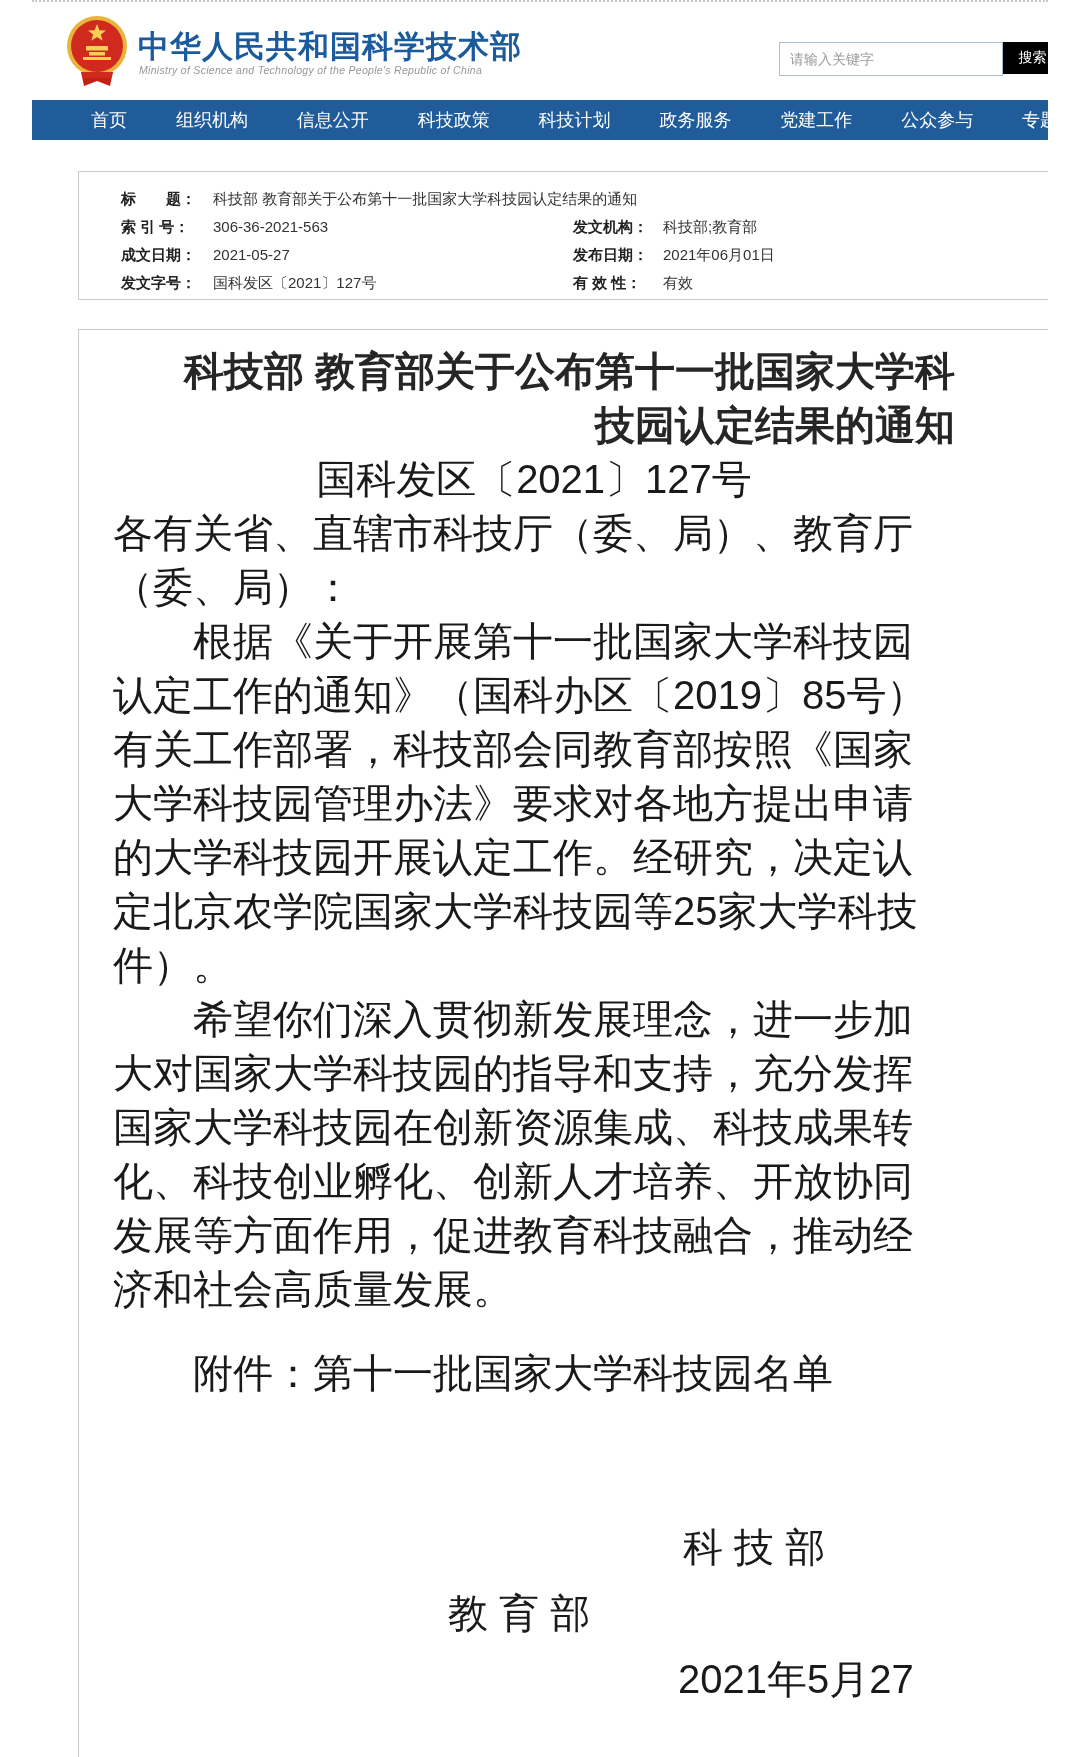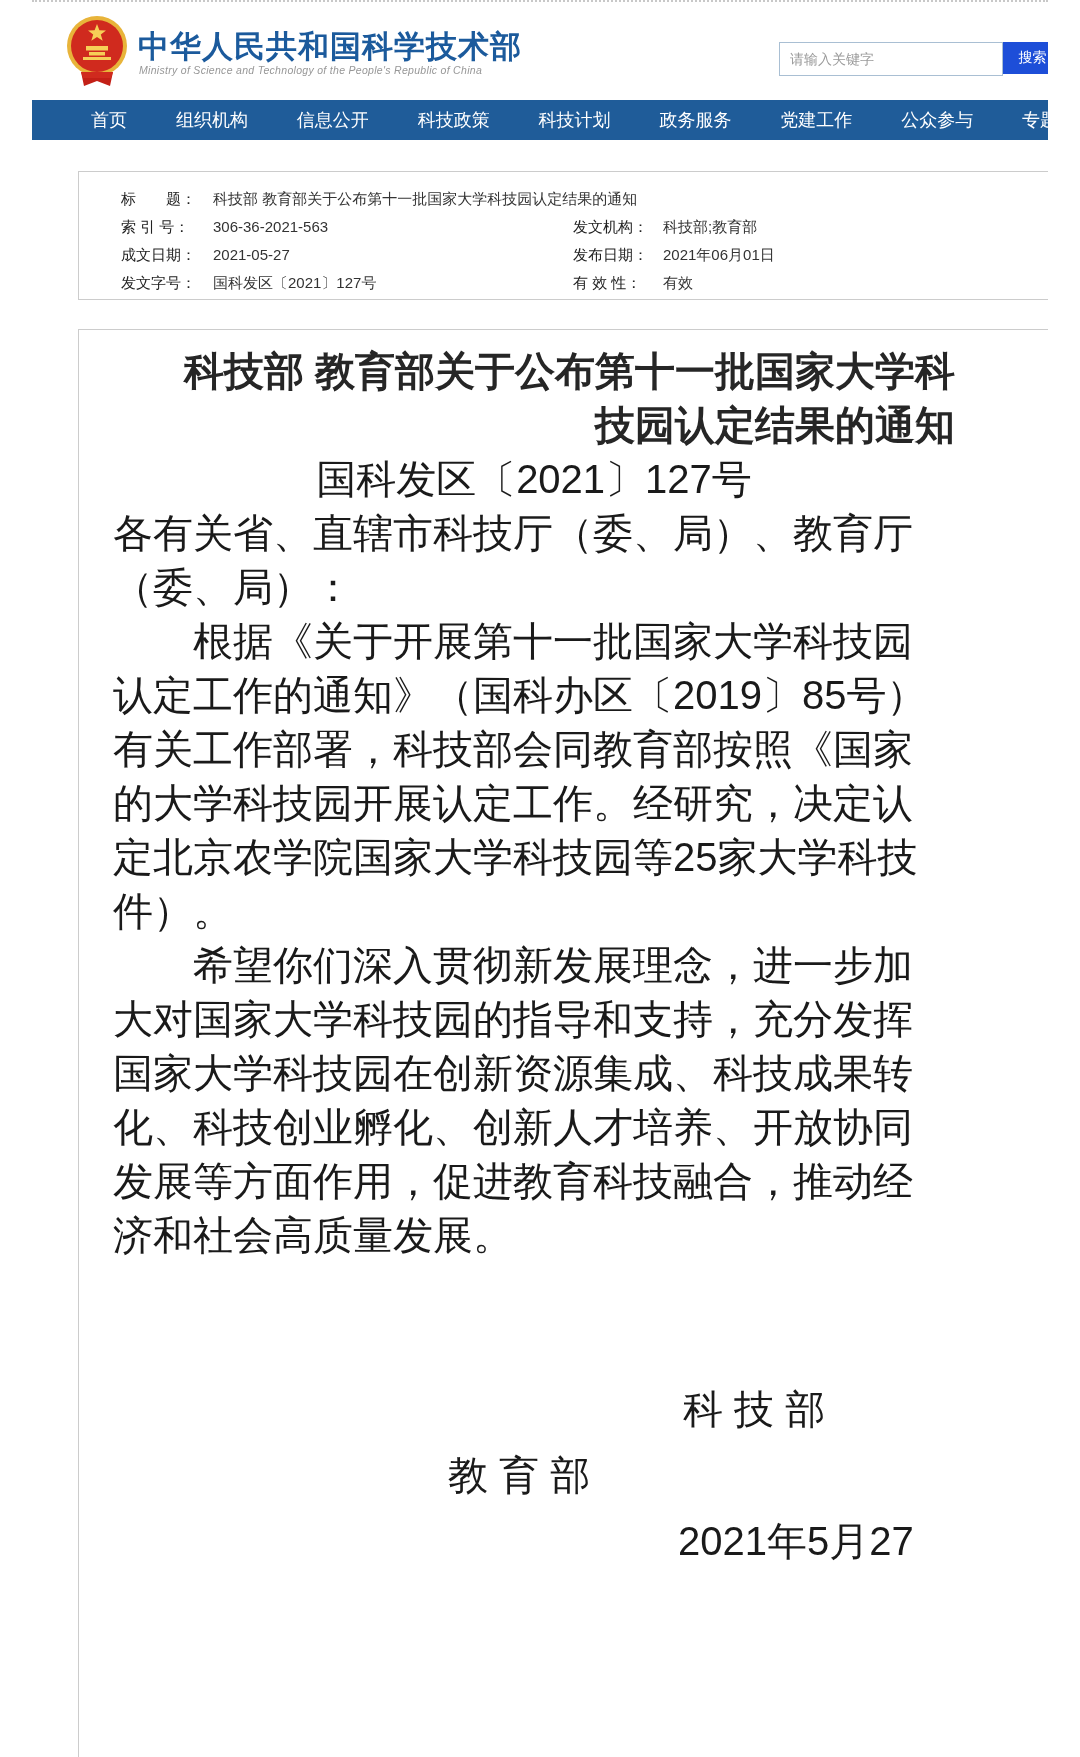--- a/index.html
+++ b/index.html
@@ -23,39 +23,39 @@
   .site-subtitle { position: absolute; left: 107px; top: 62px; font-size: 10.5px; color: #979797; letter-spacing: 0.3px; white-space: nowrap; font-style: italic; }
   .search-input {
     position: absolute; left: 747px; top: 40px; width: 224px; height: 32px;
     border: 1px solid #a9bfd3; outline: none; padding: 16px 10px;
     font-size: 14px; color: #333; background: #fff;
     font-family: "Liberation Sans", "DejaVu Sans", sans-serif;
   }
   .search-input::placeholder { color: #9a9a9a; }
   .search-button {
     position: absolute; left: 971px; top: 40px; width: 59px; height: 32px;
-    background: #1d4ed8; color: #ffffff; border: none; font-size: 14px;
+    background: #000000; color: #ffffff; border: none; font-size: 14px;
     cursor: pointer; font-family: "Liberation Sans", "DejaVu Sans", sans-serif;
   }
 
   
   .main-nav {
     position: absolute; left: 0; top: 98px; width: 1080px; height: 40px;
     background: #1f5c99; display: flex; align-items: center;
     justify-content: space-between; padding: 0 18px 0 59px;
   }
   .nav-item { color: #ffffff; font-size: 18px; text-decoration: none; white-space: nowrap; cursor: pointer; }
 
   
   .meta-box {
     position: absolute; left: 46px; top: 169px; width: 989px; height: 129px;
     border: 1px solid #cccccc; background: #ffffff; font-size: 15px; color: #333;
   }
   .meta-cell { position: absolute; white-space: nowrap; line-height: 20px; }
-  .meta-label { font-weight: 400; color: #222; }
+  .meta-label { font-weight: 700; color: #222; }
   .r0 { top: 17px; } .r1 { top: 45px; } .r2 { top: 73px; } .r3 { top: 101px; }
   .cl-label { left: 42px; } .cl-value { left: 134px; }
   .cr-label { left: 494px; } .cr-value { left: 584px; }
 
   
   .doc-box {
     position: absolute; left: 46px; top: 327px; width: 989px; height: 1431px;
     border: 1px solid #cccccc; background: #ffffff;
   }
   .doc-content {
@@ -132,31 +132,33 @@
       <div class="doc-title-line">科技部 教育部关于公布第十一批国家大学科</div>
       <div class="doc-title-line">技园认定结果的通知</div>
       <div class="line doc-number-line">国科发区〔2021〕127号</div>
 
       <div class="line">各有关省、直辖市科技厅（委、局）、教育厅</div>
       <div class="line">（委、局）：</div>
 
       <div class="line indent">根据《关于开展第十一批国家大学科技园</div>
       <div class="line">认定工作的通知》（国科办区〔2019〕85号）</div>
       <div class="line">有关工作部署，科技部会同教育部按照《国家</div>
+      <div class="line">大学科技园管理办法》要求对各地方提出申请</div>
       <div class="line">的大学科技园开展认定工作。经研究，决定认</div>
       <div class="line">定北京农学院国家大学科技园等25家大学科技</div>
       <div class="line">件）。</div>
 
       <div class="line indent">希望你们深入贯彻新发展理念，进一步加</div>
       <div class="line">大对国家大学科技园的指导和支持，充分发挥</div>
       <div class="line">国家大学科技园在创新资源集成、科技成果转</div>
       <div class="line">化、科技创业孵化、创新人才培养、开放协同</div>
       <div class="line">发展等方面作用，促进教育科技融合，推动经</div>
       <div class="line">济和社会高质量发展。</div>
 
+      <div class="line indent attachment-line">附件：第十一批国家大学科技园名单</div>
 
       <div class="line sig-most">科 技 部</div>
       <div class="line sig-moe">教 育 部</div>
       <div class="line sig-date">2021年5月27</div>
     </div>
   </article>
 
 </div>
 
 </body></html>

